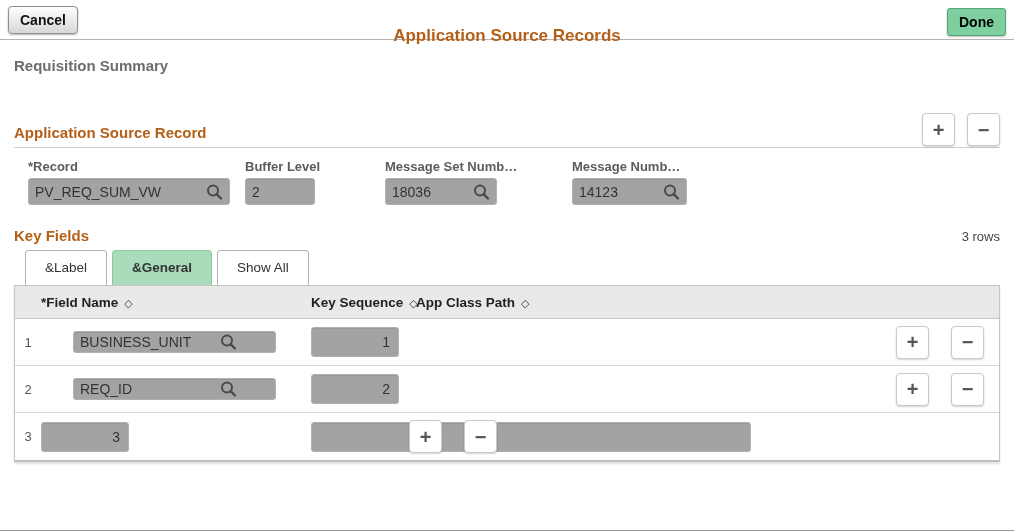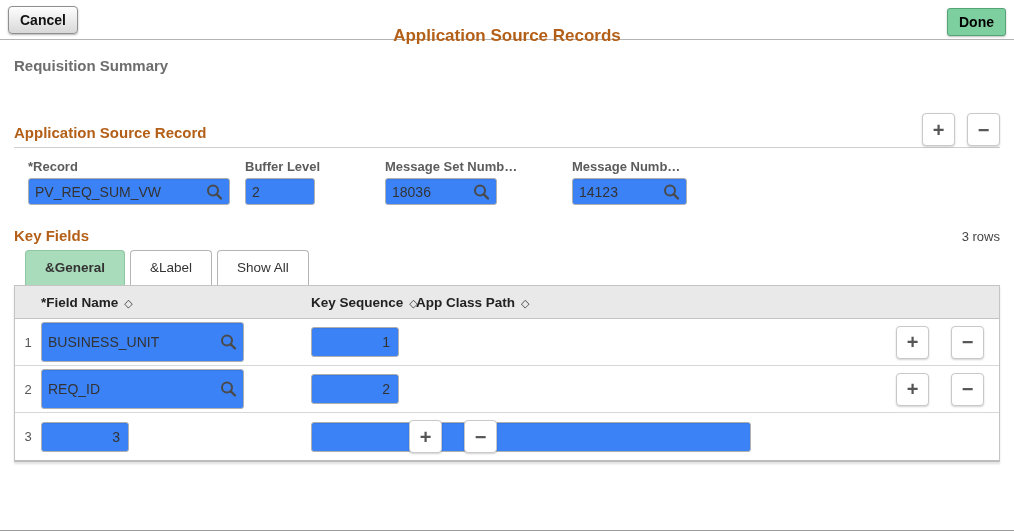--- a/index.html
+++ b/index.html
@@ -42,21 +42,21 @@
     line-height:30px; text-align:center; cursor:pointer;
     font-family:"Liberation Sans",sans-serif;
   }
 
   
   .fields-row { display:flex; margin:11px 0 0 28px; }
   .field { display:flex; flex-direction:column; }
   .field label { font-size:13px; font-weight:bold; color:#5c5c5c; margin-bottom:4px; white-space:nowrap; }
   .lookup-wrap { position:relative; }
   .txt {
-    height:27px; border:1px solid #b0b0b0; border-radius:3px; background:#3b82f6;
+    height:27px; border:1px solid #b0b0b0; border-radius:3px; background:#a3a3a3;
     box-shadow:inset 0 1px 1px rgba(0,0,0,.07); font-size:14px; color:#333;
     padding:8px 6px; font-family:"Liberation Sans",sans-serif; width:100%;
   }
   .lookup-wrap .txt { padding-right:28px; }
   .mag { position:absolute; right:7px; top:50%; transform:translateY(-50%); cursor:pointer; display:block; }
 
   .f-record        { width:202px; margin-right:15px; }
   .f-alias         { width:182px; margin-right:16px; }
   .f-buffer        { width:70px;  margin-right:70px; }
   .f-msgset        { width:112px; margin-right:75px; }
@@ -85,21 +85,21 @@
   .g-row { display:grid; grid-template-columns:26px 270px 98px 487px 103px; align-items:center; }
   .g-head { background:#e9e9e9; height:33px; border-bottom:1px solid #c4c4c4; }
   .g-head .hc { font-size:13.5px; font-weight:bold; color:#222; white-space:nowrap; }
   .hc-right { text-align:right; padding-right:10px; }
   .hc-left2 { padding-left:7px; }
   .sort-d { font-size:11px; font-weight:normal; color:#333; margin-left:6px; cursor:pointer; }
   .g-body-row { height:47px; border-bottom:1px solid #d8d8d8; background:#fff; }
   .g-body-row:last-child { border-bottom:none; }
   .rownum { text-align:center; font-size:13px; color:#555; }
   .cell-input { width:203px; }
-  .cell-input .txt { height:40px; }
+  .cell-input .txt { height:22px;margin-left:32px; }
   .seq-input { width:88px; height:30px; text-align:right; padding-right:8px; }
   .acp-input { width:440px; height:30px; }
   .actions { display:flex; gap:22px; }
 </style>
 </head>
 <body>
 
 <div class="topbar">
   <button class="btn-cancel">Cancel</button>
   <div class="page-title">Application Source Records</div>
@@ -156,22 +156,22 @@
     </div>
   </div>
 </div>
 
 <div class="keyfields-head">
   <h2>Key Fields</h2>
   <span class="rowcount">3 rows</span>
 </div>
 
 <div class="tabs">
+  <div class="tab">&amp;Label</div>
   <div class="tab active">&amp;General</div>
-  <div class="tab">&amp;Label</div>
   <div class="tab">Show All</div>
 </div>
 
 <div class="grid">
 
   <div class="g-row g-head">
     <div></div>
     <div class="hc">
       <span>*Field Name</span><span class="sort-d">◇</span>
     </div>

